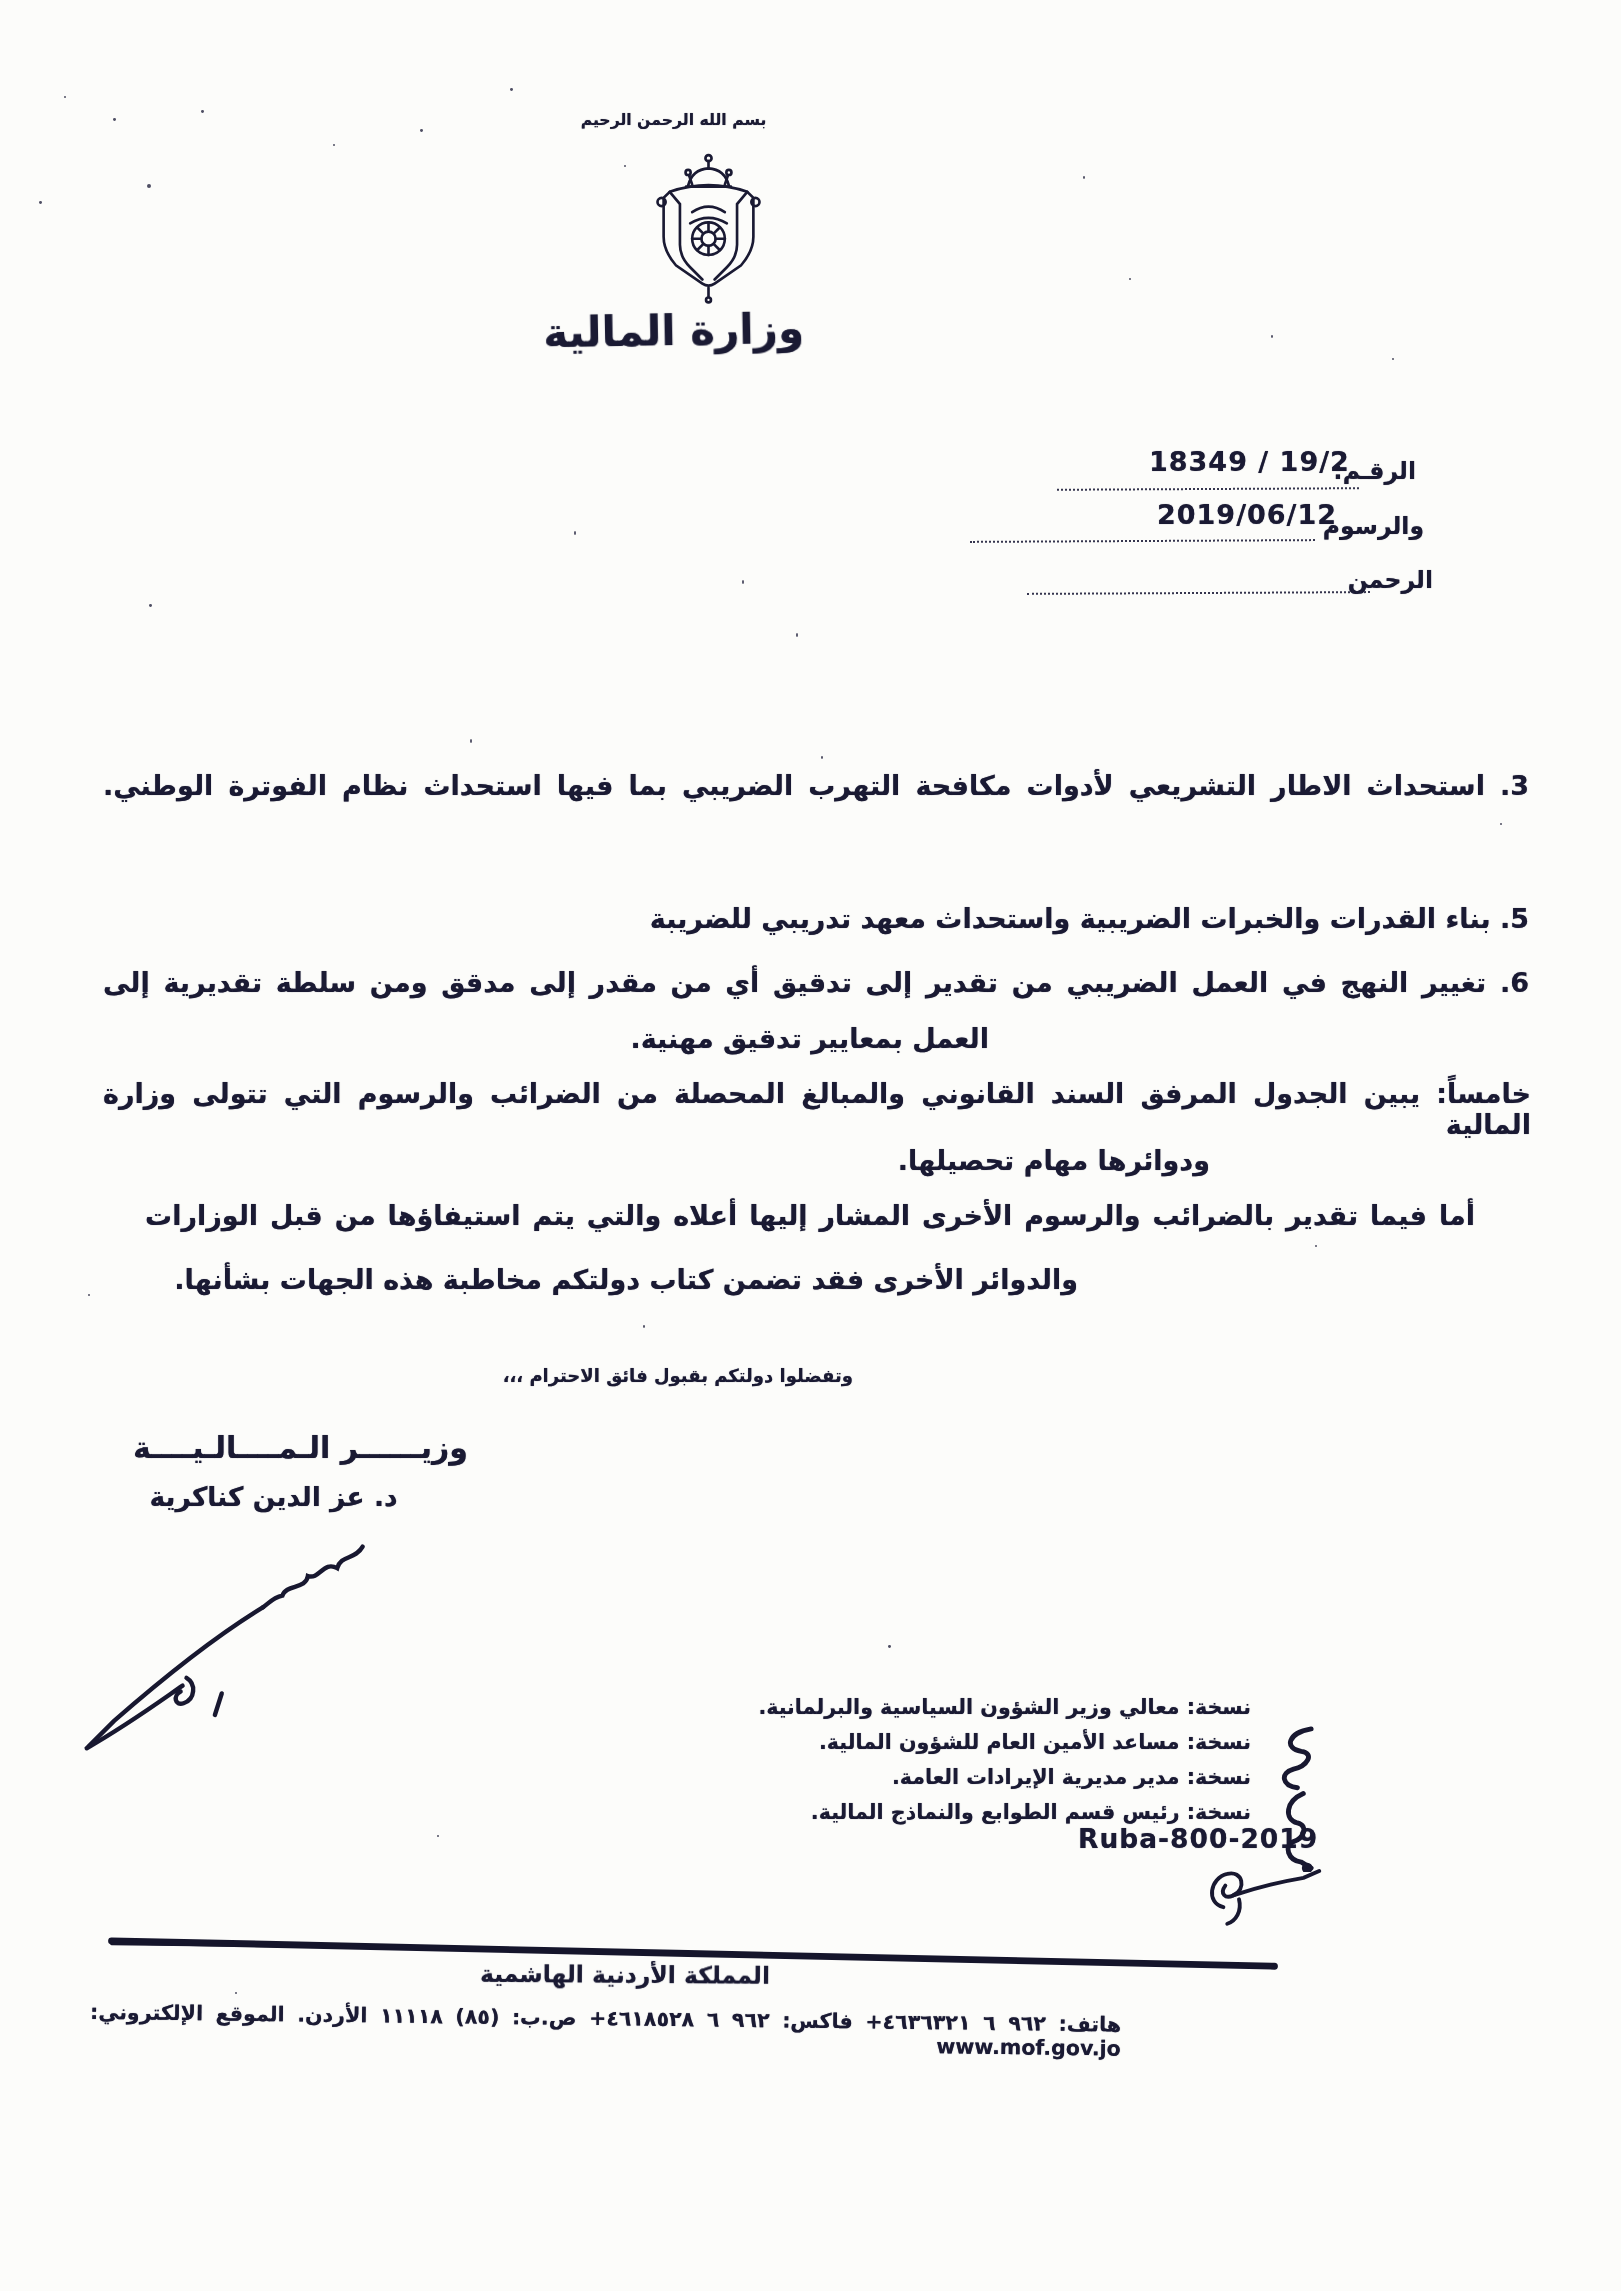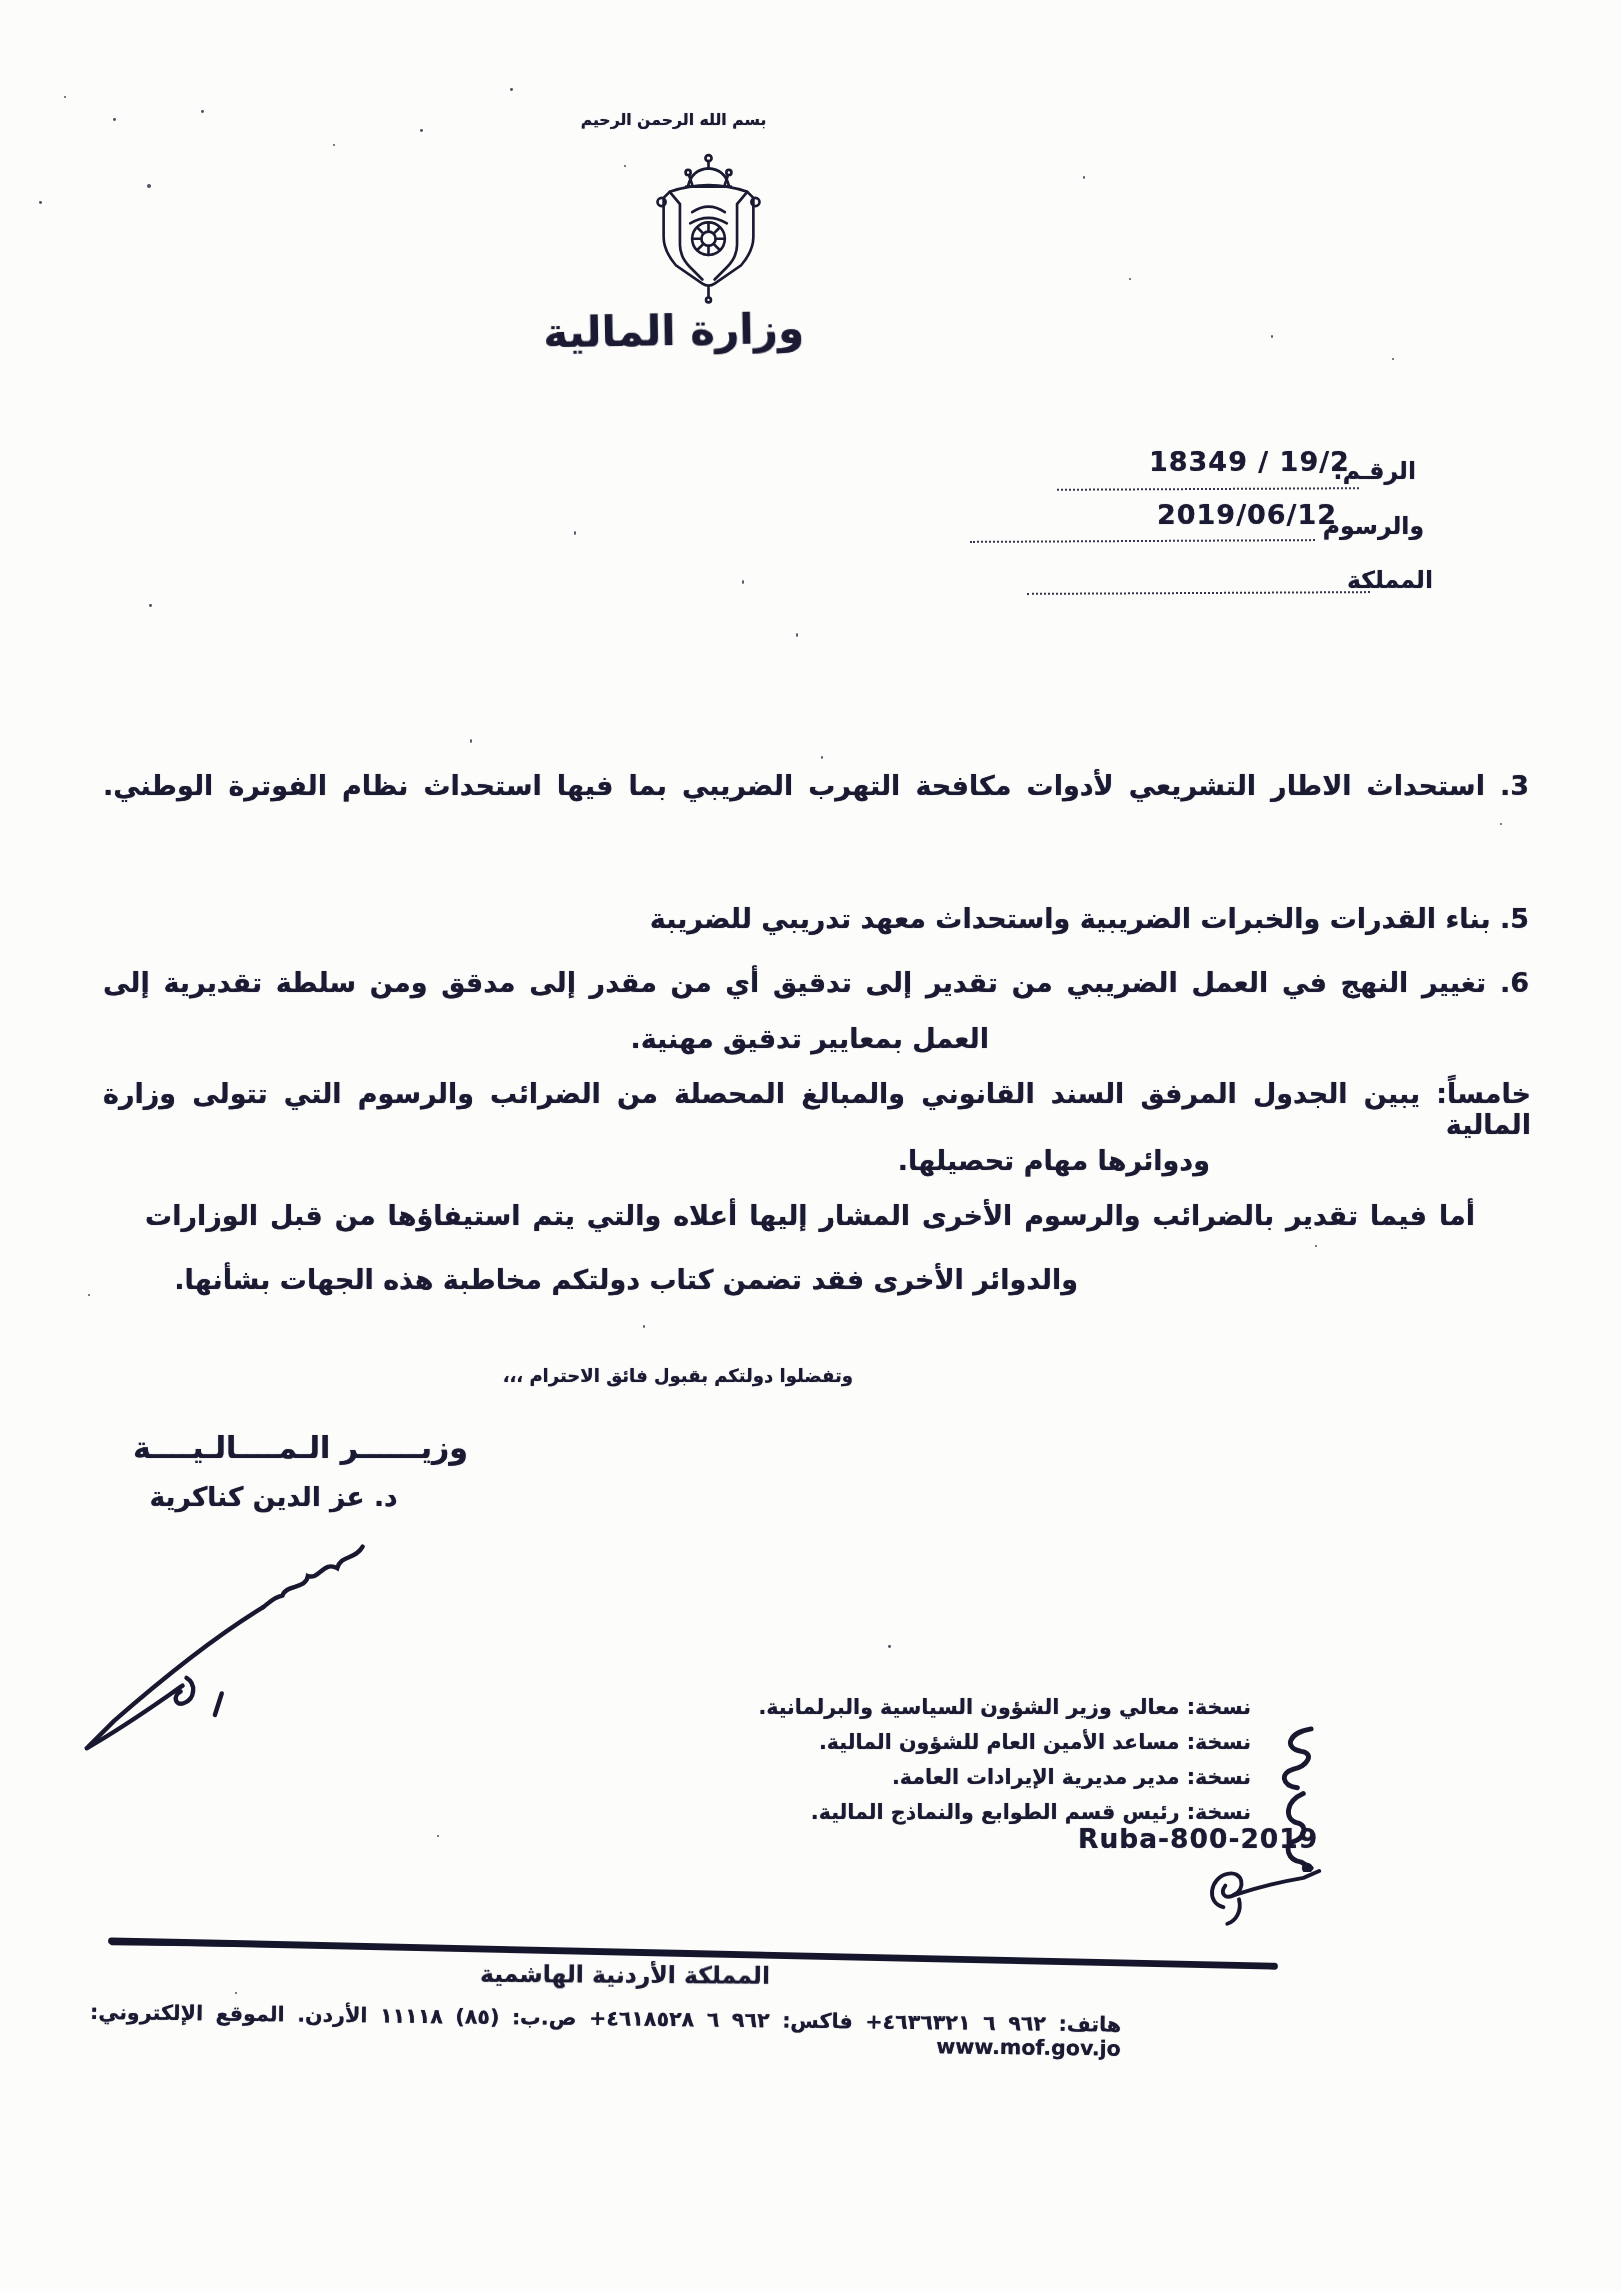--- a/index.html
+++ b/index.html
@@ -104,21 +104,21 @@
   <div class="abs ar ink ministry-callig">وزارة المالية</div>
 
   <div class="abs ar ink ref-label" id="ref1-label">الرقـم:</div>
   <div class="abs ink ref-val" id="ref1-value">18349 / 19/2</div>
   <div class="abs dots" id="ref1-dots"></div>
 
   <div class="abs ar ink ref-label" id="ref2-label">والرسوم</div>
   <div class="abs ink ref-val" id="ref2-value">2019/06/12</div>
   <div class="abs dots" id="ref2-dots"></div>
 
-  <div class="abs ar ink ref-label" id="ref3-label">المملكة</div>
+  <div class="abs ar ink ref-label" id="ref3-label">الرحمن</div>
   <div class="abs dots" id="ref3-dots"></div>
 
   <div class="abs ar ink bl just" id="l-item3">3. استحداث الاطار التشريعي لأدوات مكافحة التهرب الضريبي بما فيها استحداث نظام الفوترة الوطني.</div>
   <div class="abs ar ink bl" id="l-item5">5. بناء القدرات والخبرات الضريبية واستحداث معهد تدريبي للضريبة</div>
   <div class="abs ar ink bl just" id="l-item6a">6. تغيير النهج في العمل الضريبي من تقدير إلى تدقيق أي من مقدر إلى مدقق ومن سلطة تقديرية إلى</div>
   <div class="abs ar ink bl" id="l-item6b">العمل بمعايير تدقيق مهنية.</div>
 
   <div class="abs ar ink bl just" id="l-fifth1">خامساً: يبين الجدول المرفق السند القانوني والمبالغ المحصلة من الضرائب والرسوم التي تتولى وزارة المالية</div>
   <div class="abs ar ink bl" id="l-fifth2">ودوائرها مهام تحصيلها.</div>
 

